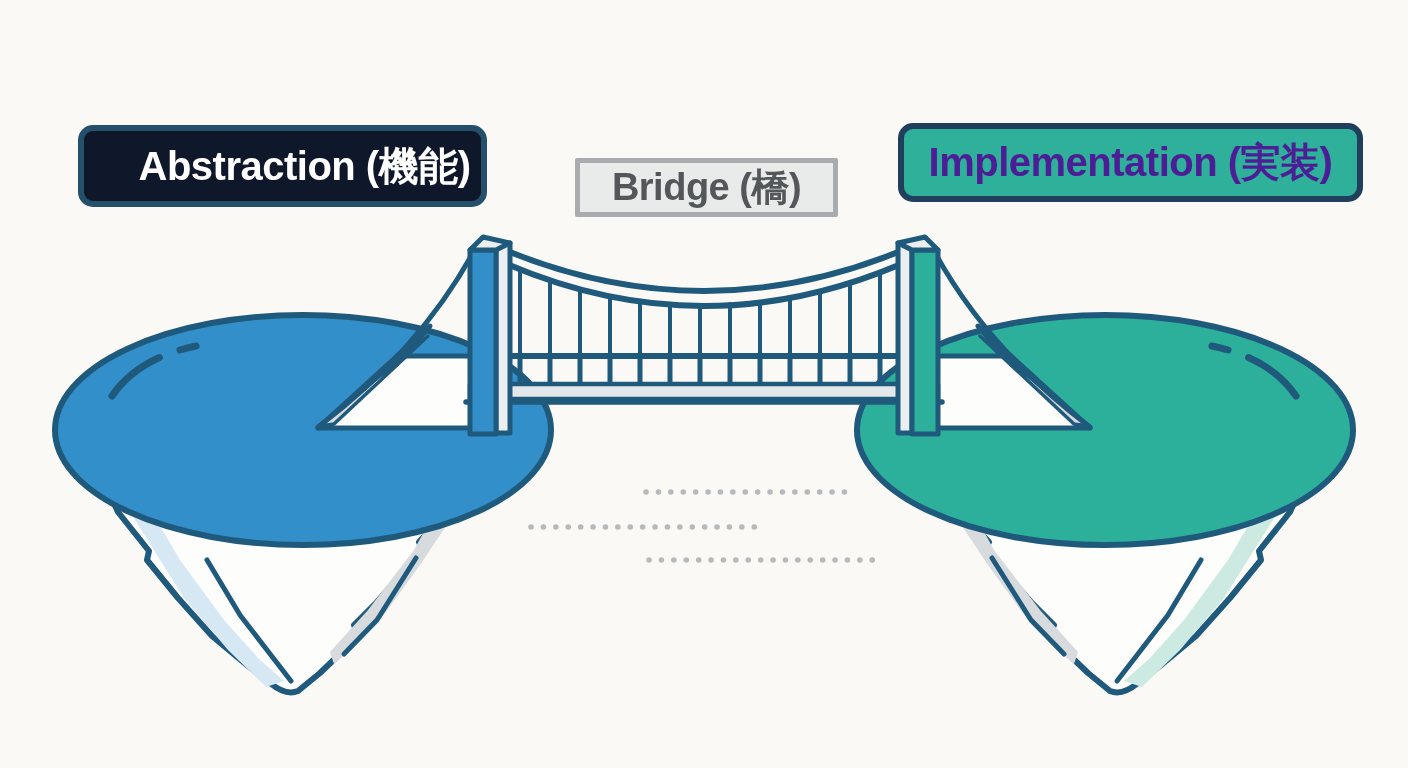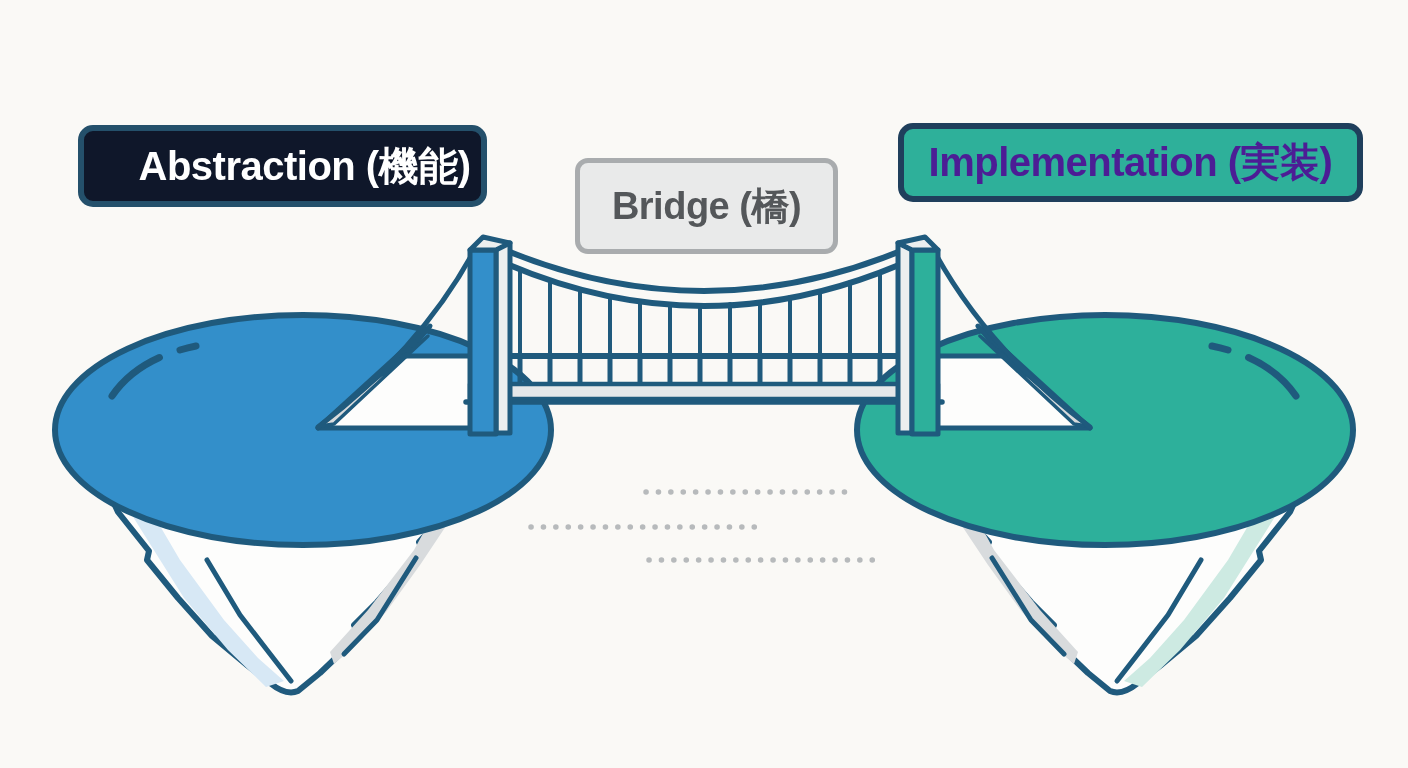--- a/index.html
+++ b/index.html
@@ -21,22 +21,22 @@
     white-space:nowrap;
     font-weight:bold;
     letter-spacing:-0.5px;
   }
   .tag-abstraction{
     left:78px;top:125px;width:409px;height:82px;
     background:#0f172a;border:6px solid #24506B;border-radius:15px;
     color:#FFFFFF;font-size:40px;padding-left:44px;
   }
   .tag-bridge{
-    left:575px;top:158px;width:263px;height:96px;
-    background:#E9EAEA;border:5px solid #A9ACAE;border-radius:13px;
+    left:575px;top:158px;width:263px;height:59px;
+    background:#E9EAEA;border:5px solid #A9ACAE;border-radius:2px;
     color:#54575A;font-size:38px;
   }
   .tag-implementation{
     left:898px;top:123px;width:465px;height:79px;
     background:#2EB09A;border:6px solid #1F3F5C;border-radius:15px;
     color:#4c1d95;font-size:40px;
   }
 </style>
 </head>
 <body>

